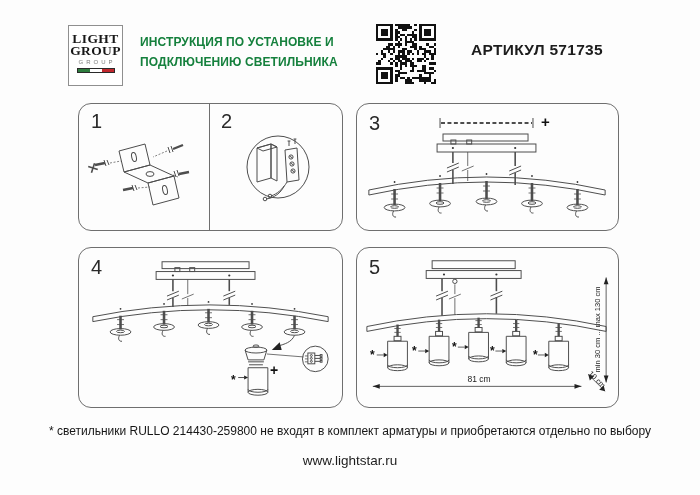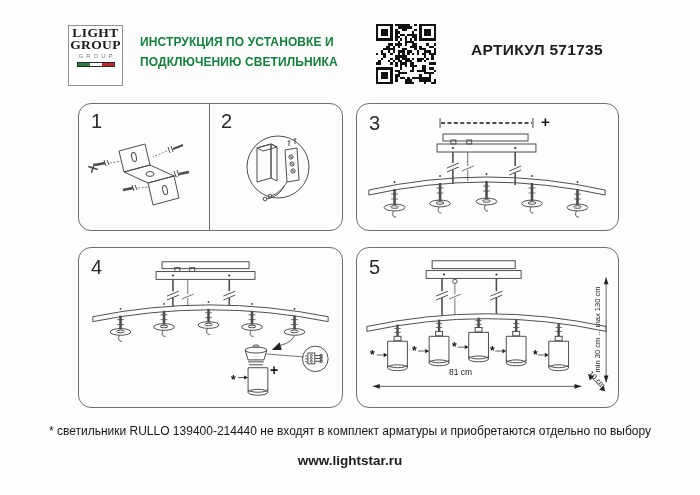--- a/index.html
+++ b/index.html
@@ -7,34 +7,34 @@
   .sheet{position:relative;width:700px;height:495px;background:#fdfdfd;
          font-family:"Liberation Sans",sans-serif;color:#1c1c1c;overflow:hidden}
   .abs{position:absolute}
   .panel{position:absolute;border:1.4px solid #6f6f6f;border-radius:13px;background:transparent}
   .pnum{position:absolute;font-size:20px;color:#2a2a2a;line-height:1}
   .sym{position:absolute;font-weight:bold;color:#111;line-height:1}
   .dimlabel{position:absolute;font-size:8.5px;color:#1c1c1c;white-space:nowrap}
   svg{display:block}
   
   .logo{position:absolute;left:68px;top:25px;width:55px;height:61px;border:1.5px solid #8f8f8f;
-        background:#fff;display:flex;flex-direction:column;align-items:center;padding-top:1px}
+        background:#fff;display:flex;flex-direction:column;align-items:center;padding-top:7px}
   .logo-word{font-family:"Liberation Serif",serif;font-weight:bold;font-size:13.5px;line-height:12px;
              letter-spacing:.4px;color:#181818}
   .logo-group{font-size:6px;letter-spacing:3px;color:#7d7d7d;margin-top:2px;padding-left:3px}
   .flag{width:38px;height:4.5px;margin-top:3px;border:0.8px solid #2a2a2a;display:flex}
   .flag span{flex:1 1 0;height:100%}
   .title{position:absolute;left:140px;top:33px;font-weight:bold;font-size:12px;
          line-height:19.5px;letter-spacing:.1px;color:#15803d}
   .series-block{position:absolute;left:452px;top:37px;width:170px;text-align:center}
   .series{font-size:12.5px;font-weight:bold;letter-spacing:.3px}
   .article{font-size:15.5px;font-weight:bold;letter-spacing:.3px;margin-top:4px}
   .divider{position:absolute;left:130px;top:0;height:100%;border-left:1.2px solid #6f6f6f}
   .footnote{position:absolute;left:0;top:424px;width:100%;text-align:center;font-size:12px;color:#161616}
-  .footer{position:absolute;left:0;top:453px;width:100%;text-align:center;font-size:13.5px;font-weight:bold}
+  .footer{position:absolute;left:0;top:453px;width:100%;text-align:center;font-size:13.5px;font-weight:normal}
 </style>
 </head>
 <body>
 
 <div class="sheet">
 
   <div class="logo">
     <div class="logo-word">LIGHT</div>
     <div class="logo-word">GROUP</div>
     <div class="logo-group">GROUP</div>
@@ -652,21 +652,21 @@
   </div>
 
   <div class="panel" style="left:356px;top:247px;width:263px;height:161px">
     <span class="pnum" style="left:12px;top:9px">5</span>
     <span class="sym" style="left:13px;top:101px;font-size:12px">*</span>
     <span class="sym" style="left:55px;top:97px;font-size:12px">*</span>
     <span class="sym" style="left:95px;top:93px;font-size:12px">*</span>
     <span class="sym" style="left:133px;top:97px;font-size:12px">*</span>
     <span class="sym" style="left:176px;top:101px;font-size:12px">*</span>
 
-    <span class="dimlabel" style="left:92px;top:119px;width:60px;">81 cm</span>
+    <span class="dimlabel" style="left:92px;top:126px;width:60px;text-align:center">81 cm</span>
     <span class="dimlabel" style="left:190px;top:77px;width:100px;text-align:center;font-size:7.5px;transform:rotate(-90deg)">min 30 cm ... max 130 cm</span>
     <span class="dimlabel" style="left:222px;top:127px;width:36px;text-align:center;font-size:7.5px;transform:rotate(45deg)">10 cm</span>
 
     <svg class="abs" style="left:0;top:0" width="260" height="158" viewBox="0 0 263 161" preserveAspectRatio="none">
       <g stroke="#4d4d4d" fill="none" stroke-width="1">
         <g>
           <rect x="76" y="13" width="84" height="8"></rect>
           <rect x="70" y="23" width="96" height="8"></rect>
           <circle cx="99" cy="34" r="2.2"></circle>
           <circle cx="88" cy="27" r="1.1" fill="#333" stroke="none"></circle>
@@ -772,15 +772,15 @@
         </g>
         <g stroke-width=".9">
           <line x1="234" y1="129" x2="251" y2="146"></line>
           <polygon points="234,129 240,130.5 235.5,135" fill="#222" stroke="none"></polygon>
           <polygon points="251,146 245,144.5 249.5,140" fill="#222" stroke="none"></polygon>
         </g>
       </g>
     </svg>
   </div>
 
-  <div class="footnote">* светильники RULLO 139400-214440 не входят в комплект арматуры и приобретаются отдельно по выбору</div>
+  <div class="footnote">* светильники RULLO 214430-259800 не входят в комплект арматуры и приобретаются отдельно по выбору</div>
   <div class="footer">www.lightstar.ru</div>
 </div>
 
 </body></html>

